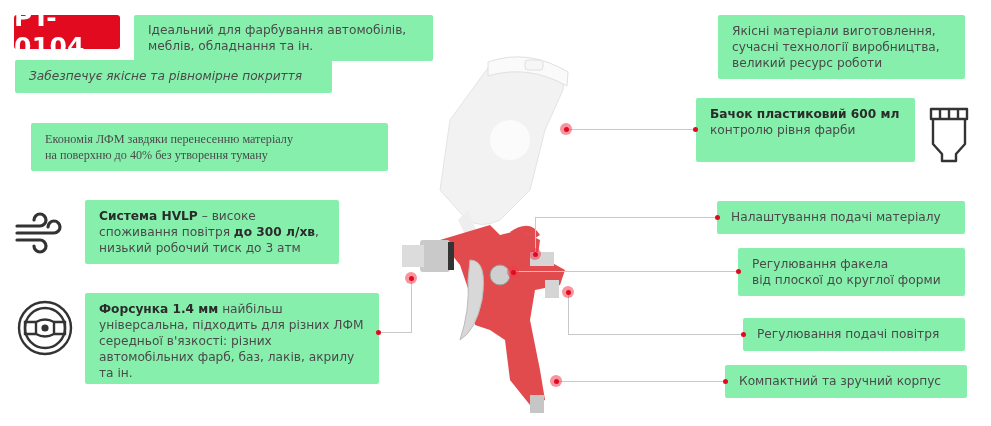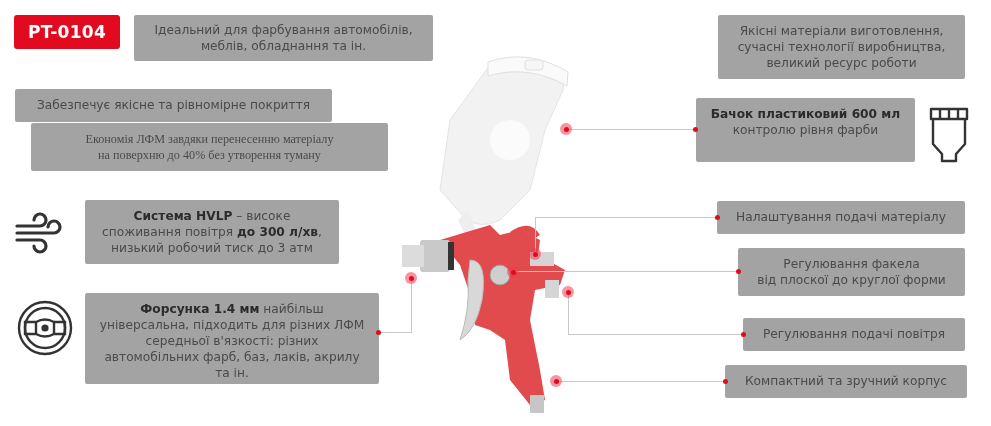--- a/index.html
+++ b/index.html
@@ -1,37 +1,37 @@
 <!DOCTYPE html>
 <html><head>
 <meta charset="utf-8">
 <style>
   html,body{margin:0;padding:0;background:#fff;}
   body{width:991px;height:426px;position:relative;overflow:hidden;font-family:"DejaVu Sans","Liberation Sans",sans-serif;color:#3a3a3a;}
-  .box{position:absolute;background:#a3a3a3;border-radius:2px;font-size:12.2px;line-height:16px;color:#4a4a4a;box-sizing:border-box;text-align:center;}
+  .box{position:absolute;background:#86efac;border-radius:2px;font-size:12.2px;line-height:16px;color:#4a4a4a;box-sizing:border-box;}
   .box b{color:#2b2b2b;font-weight:bold;}
-  .badge{position:absolute;left:14px;top:15px;width:106px;height:34px;background:#e20a1e;border-radius:3px;color:#fff;font-weight:bold;font-size:17px;display:flex;align-items:center;justify-content:center;letter-spacing:0.3px;}
+  .badge{position:absolute;left:14px;top:15px;width:106px;height:34px;background:#e20a1e;border-radius:3px;color:#fff;font-weight:bold;font-size:25px;display:flex;align-items:center;justify-content:center;letter-spacing:0.3px;}
   .icon{position:absolute;}
   .line{position:absolute;background:#c9c9c9;}
   .dot{position:absolute;width:5px;height:5px;border-radius:50%;background:#e20a1e;}
   .pdot{position:absolute;width:12px;height:12px;border-radius:50%;background:rgba(240,60,80,0.55);}
   .pdot::after{content:"";position:absolute;left:3.5px;top:3.5px;width:5px;height:5px;border-radius:50%;background:#e20a1e;}
   .gun{position:absolute;left:380px;top:40px;width:220px;height:386px;}
 </style>
 </head>
 <body>
 
 <div class="badge">PT-0104</div>
 
 <div class="box" style="left:134px;top:15px;width:299px;height:46px;padding:7px 14px;">
   <div>Ідеальний для фарбування автомобілів,</div>
   <div>меблів, обладнання та ін.</div>
 </div>
 
-<div class="box" style="left:15px;top:89px;width:317px;height:33px;padding:8px 14px;">
+<div class="box" style="left:15px;top:60px;width:317px;height:33px;padding:8px 14px;font-style:italic;">
   <div>Забезпечує якісне та рівномірне покриття</div>
 </div>
 
 <div class="box" style="left:31px;top:123px;width:357px;height:48px;padding:8px 14px;font-family:Liberation Serif, serif;">
   <div>Економія ЛФМ завдяки перенесенню матеріалу</div>
   <div>на поверхню до 40% без утворення туману</div>
 </div>
 
 <svg class="icon" style="left:14px;top:210px" width="52" height="44" viewBox="0 0 52 44">
   <g fill="none" stroke="#333" stroke-width="3.2" stroke-linecap="round">

